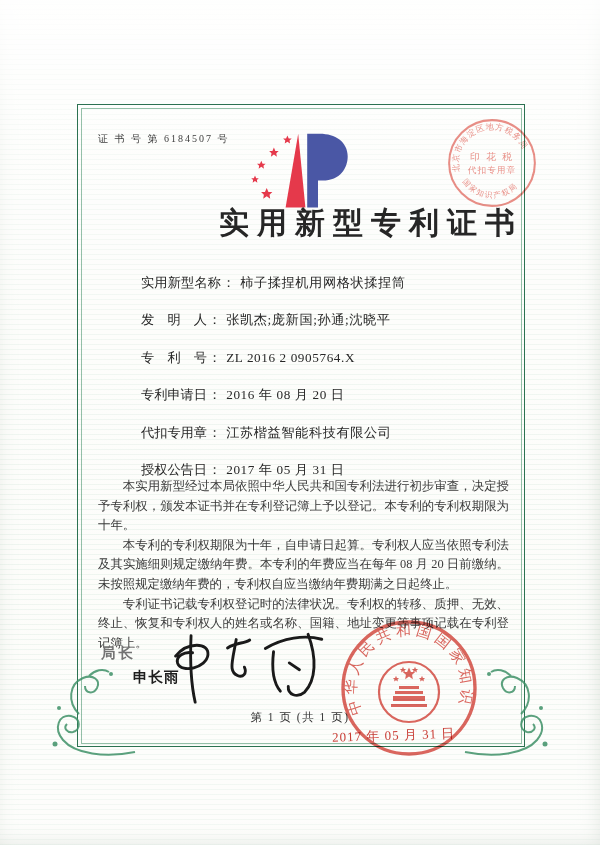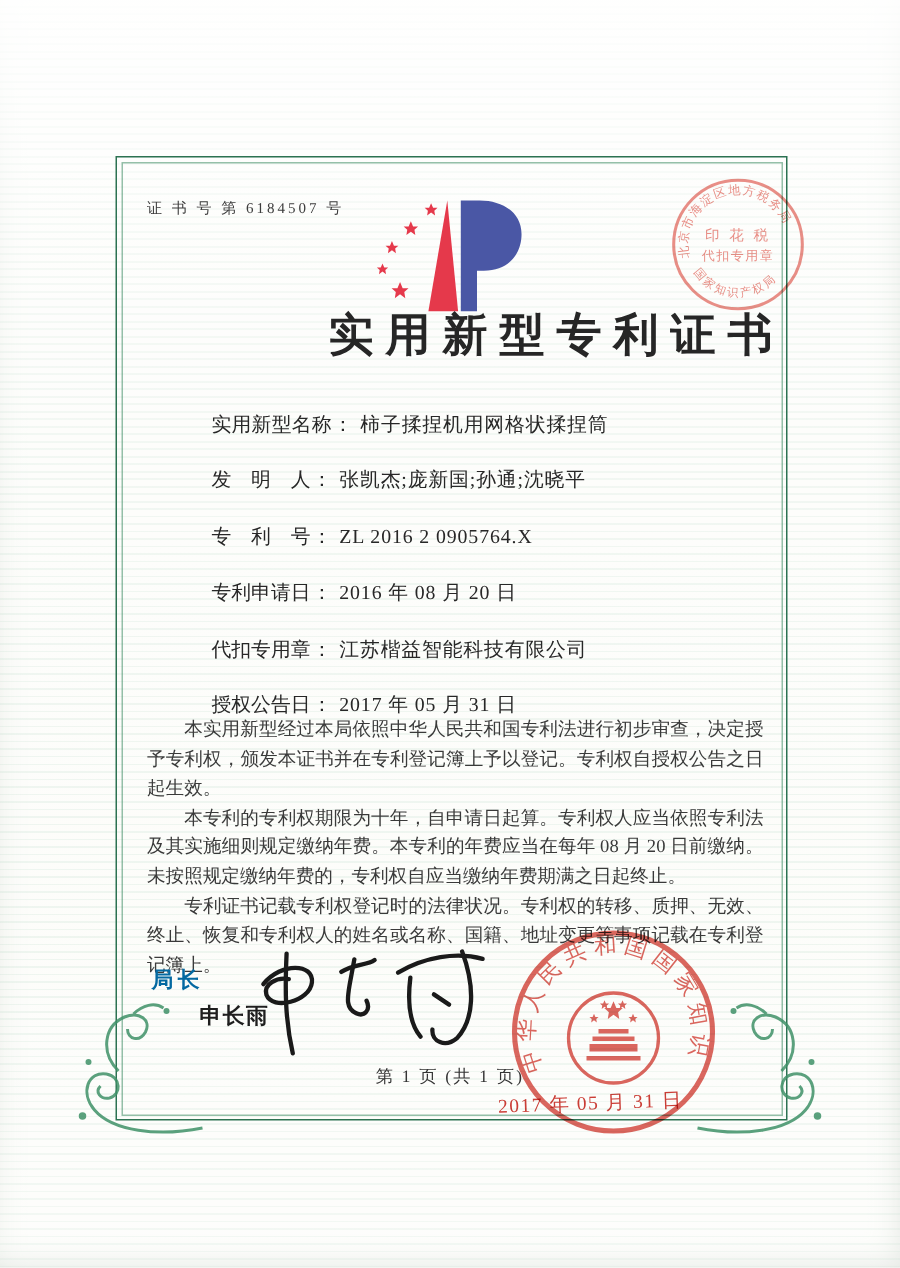--- a/index.html
+++ b/index.html
@@ -50,21 +50,21 @@
   .field-colon{margin:0 5px 0 1px;}
   .field-value{letter-spacing:.6px;}
   .paras{
     position:absolute;left:98px;top:477px;width:411px;
     font-size:12.4px;line-height:19.6px;color:#3a3a3a;
     text-align:justify;
   }
   .paras p{margin:0;text-indent:2em;}
   .issuer-title{
     position:absolute;left:101px;top:644px;
-    font-size:14.5px;font-weight:bold;letter-spacing:3px;color:#0369a1;
+    font-size:14.5px;font-weight:bold;letter-spacing:3px;color:#737373;
   }
   .issuer-name{
     position:absolute;left:101px;top:668px;
     font-size:14.5px;font-weight:bold;letter-spacing:1px;color:#1e1e1e;margin-left:32px;
   }
   .signature{position:absolute;left:158px;top:620px;width:180px;height:95px;transform:rotate(-2deg);}
   .page-indicator{
     position:absolute;left:77px;top:710px;width:446px;
     text-align:center;font-size:11.5px;letter-spacing:1.5px;color:#343434;
   }
@@ -129,21 +129,21 @@
     </div>
     <div class="field-row">
       <span class="field-label">代扣专用章</span><span class="field-colon">：</span><span class="field-value">江苏楷益智能科技有限公司</span>
     </div>
     <div class="field-row">
       <span class="field-label">授权公告日</span><span class="field-colon">：</span><span class="field-value">2017 年 05 月 31 日</span>
     </div>
   </div>
 
   <div class="paras">
-    <p>本实用新型经过本局依照中华人民共和国专利法进行初步审查，决定授予专利权，颁发本证书并在专利登记簿上予以登记。专利权自授权公告之日起生效。</p>
+    <p>本实用新型经过本局依照中华人民共和国专利法进行初步审查，决定授予专利权，颁发本证书并在专利登记簿上予以登记。本专利的专利权期限为十年。</p>
     <p>本专利的专利权期限为十年，自申请日起算。专利权人应当依照专利法及其实施细则规定缴纳年费。本专利的年费应当在每年 08 月 20 日前缴纳。未按照规定缴纳年费的，专利权自应当缴纳年费期满之日起终止。</p>
     <p>专利证书记载专利权登记时的法律状况。专利权的转移、质押、无效、终止、恢复和专利权人的姓名或名称、国籍、地址变更等事项记载在专利登记簿上。</p>
   </div>
 
   <div class="issuer-title">局长</div>
   <div class="issuer-name">申长雨</div>
 
   <svg class="signature" viewBox="0 0 200 95">
     <g fill="none" stroke="#1a1a1a" stroke-width="3.2" stroke-linecap="round" stroke-linejoin="round">
       <path d="M38,10 C36,35 35,58 40,84"></path>

